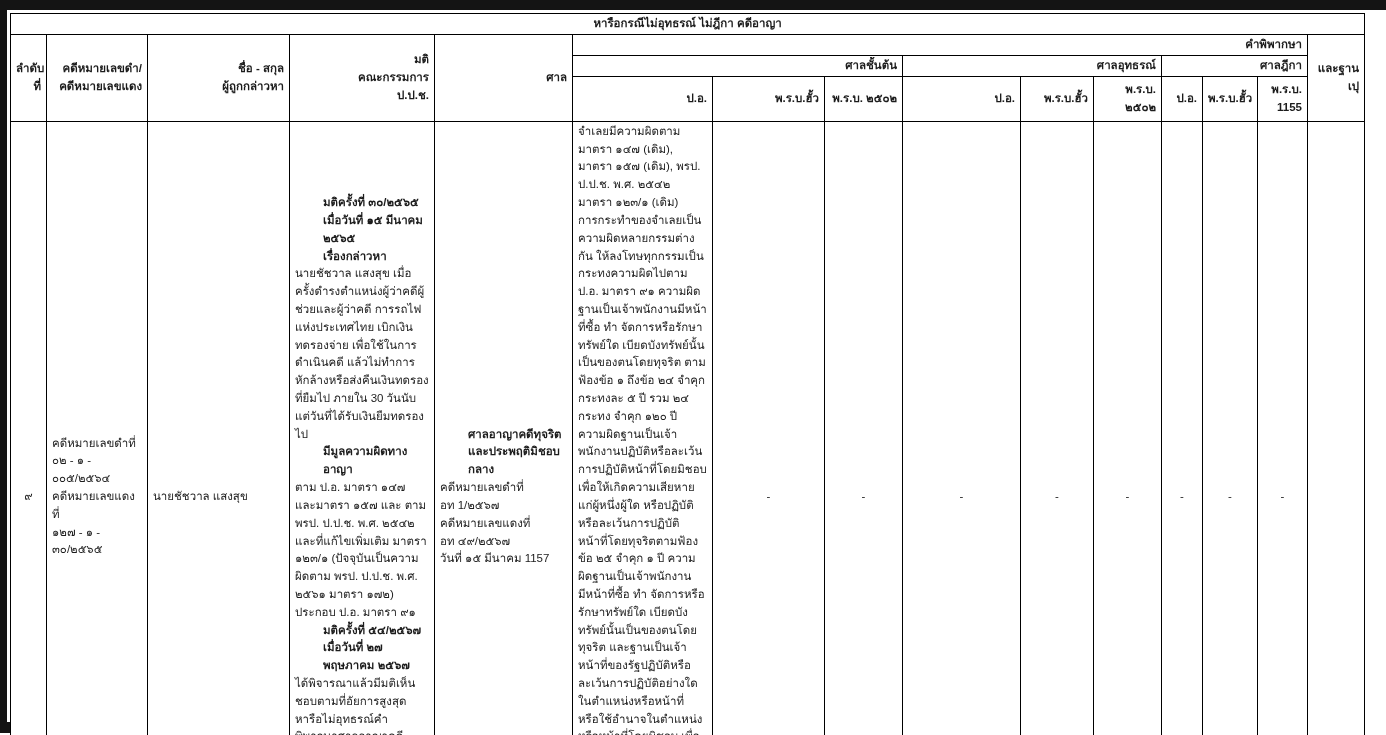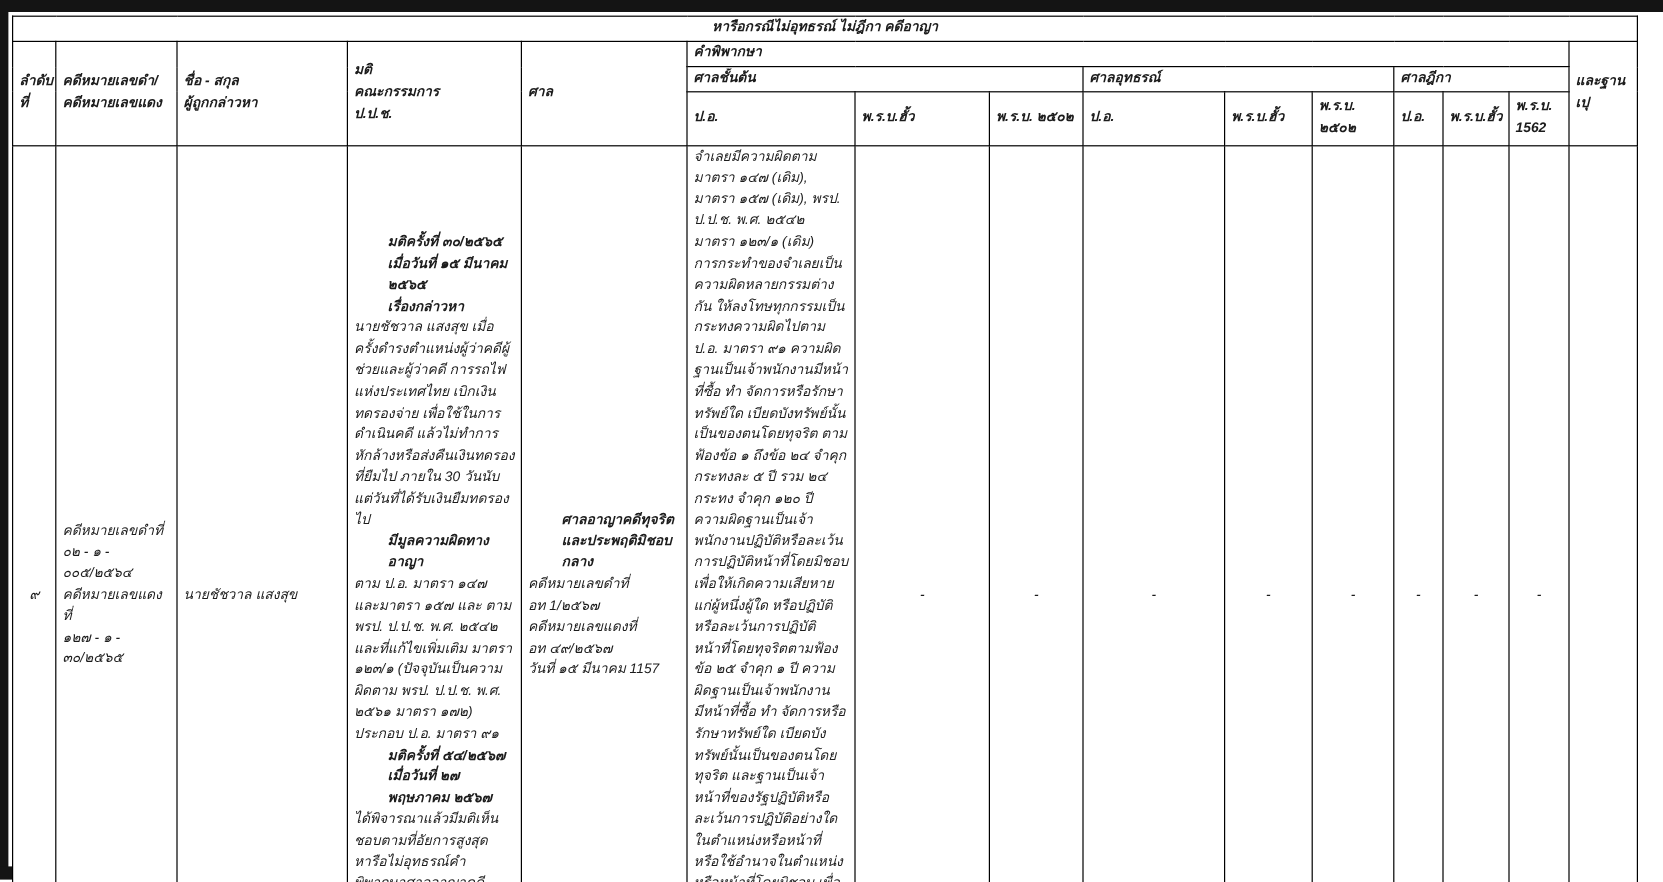--- a/index.html
+++ b/index.html
@@ -18,23 +18,22 @@
     border-collapse:collapse;table-layout:fixed;
     width:1354px;height:707px;background:#fff;
   }
   table.doc td,table.doc th{
     border:1.4px solid #000;
     padding:1px 5px;
     vertical-align:middle;
     font-size:11.5px;
     line-height:1.55;
     overflow:hidden;
-    font-style:italic;
   }
-  th{font-weight:bold;text-align:left;white-space:pre-line;padding:0 2px;border-radius:10px;}
+  th{font-weight:bold;text-align:right;white-space:pre-line;padding:0 2px;border-radius:10px;}
   .title-cell{font-size:12.5px;font-weight:bold;text-align:center;height:18px;padding:0;}
   .hrow1{height:21px;}
   .hrow2{height:19px;margin-top:31px;}
   .hrow3{height:45px;}
   td.data{vertical-align:top;text-align:left;}
   td.num{vertical-align:top;text-align:center;}
   .b{font-weight:bold;margin-left:28px;}
   .para{overflow-wrap:break-word;word-break:break-word;}
   .small{font-size:11px;}
   .dash{text-align:center;vertical-align:top;}
@@ -95,21 +94,21 @@
   <tr class="hrow3">
     <th class="small">ป.อ.</th>
     <th class="small">พ.ร.บ.ฮั้ว</th>
     <th class="small">พ.ร.บ. ๒๕๐๒</th>
     <th class="small">ป.อ.</th>
     <th class="small">พ.ร.บ.ฮั้ว</th>
     <th class="small">พ.ร.บ. ๒๕๐๒</th>
     <th class="small">ป.อ.</th>
     <th class="small">พ.ร.บ.ฮั้ว</th>
     <th class="small">พ.ร.บ.
-1562</th>
+1155</th>
   </tr>
 
   <tr>
     <td class="num">๙</td>
 
     <td class="data">
       <div>คดีหมายเลขดำที่</div>
       <div>๐๒ - ๑ - ๐๐๕/๒๕๖๔</div>
       <div>คดีหมายเลขแดงที่</div>
       <div>๑๒๗ - ๑ - ๓๐/๒๕๖๕</div>

